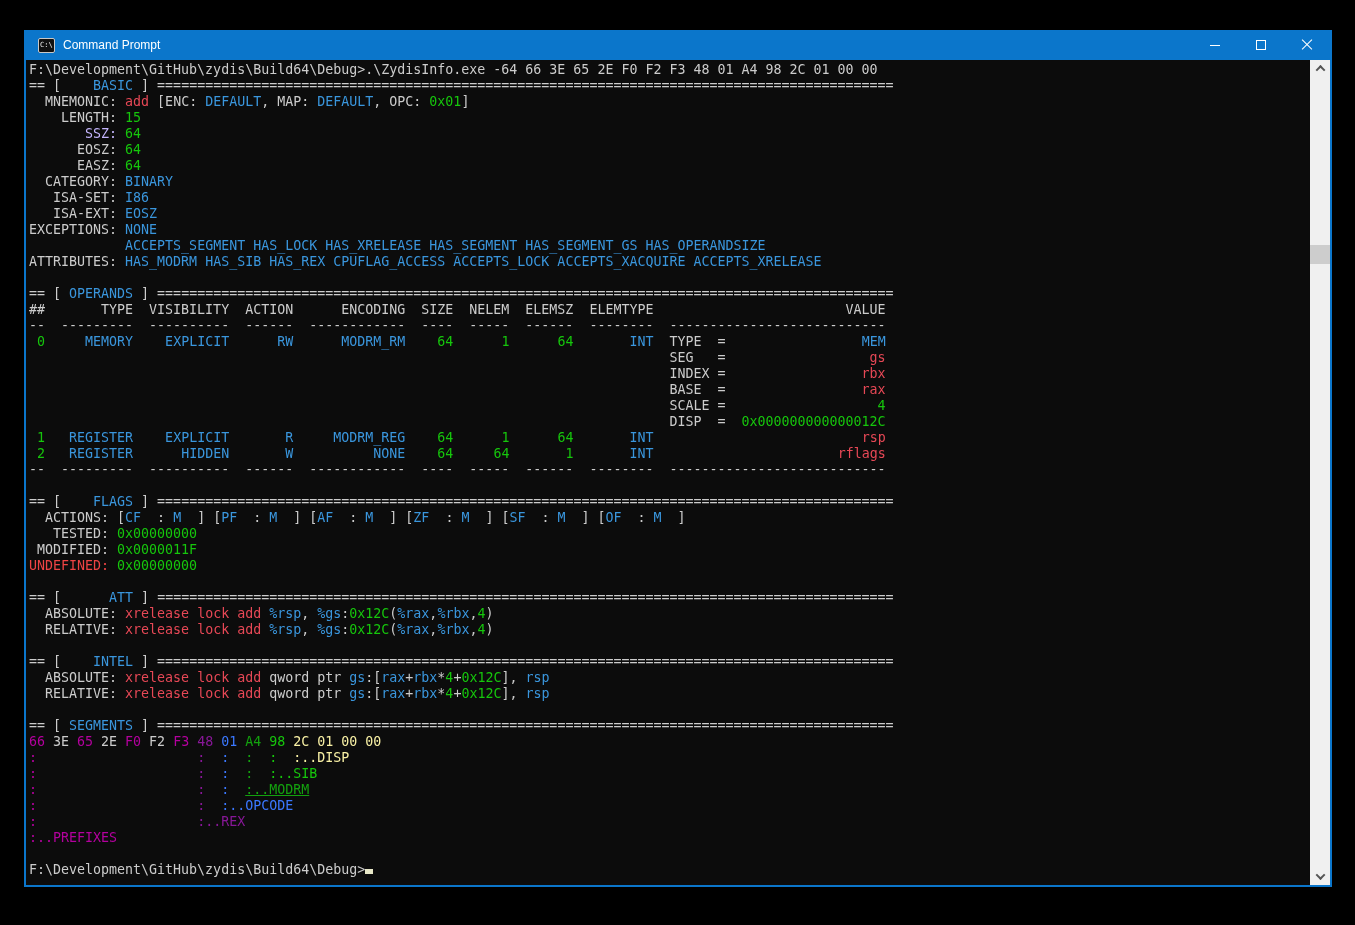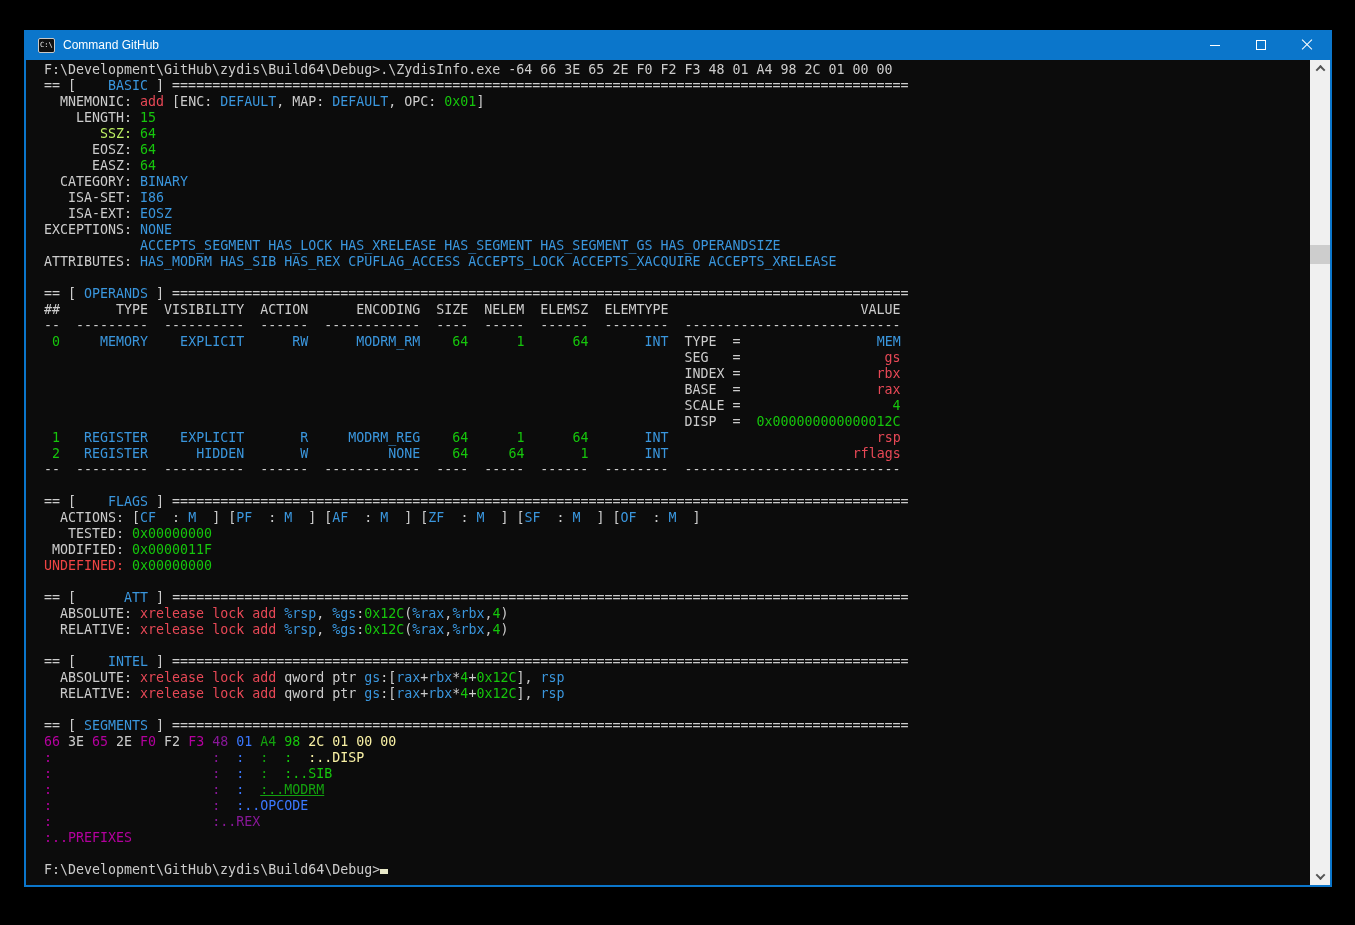--- a/index.html
+++ b/index.html
@@ -28,61 +28,61 @@
   .icon-max { width:10px; height:10px; border:1px solid #fff; }
   .icon-close { position:relative; width:12px; height:12px; }
   .icon-close::before, .icon-close::after {
     content:''; position:absolute; left:-1px; top:5px; width:14px; height:1px; background:#fff;
   }
   .icon-close::before { transform:rotate(45deg); }
   .icon-close::after  { transform:rotate(-45deg); }
 
   .content { flex:1; display:flex; min-height:0; }
   .console {
-    flex:1; padding:2px 0 0 18px; overflow:hidden;
+    flex:1; padding:2px 0 0 3px; overflow:hidden;
     font-family:"DejaVu Sans Mono", monospace; font-size:13.3px; line-height:16px;
     color:#CCCCCC;
   }
   .cline { white-space:pre; height:16px; }
   .cursor { display:inline-block; width:8px; height:12px; border-bottom:5px solid #E8E8C8; }
 
   .scrollbar { flex:0 0 20px; background:#F0F0F0; position:relative; }
   .sb-btn { position:absolute; left:0; width:20px; height:17px; display:flex; align-items:center; justify-content:center; }
   .sb-up { top:0; } .sb-down { bottom:0; }
   .chev { width:7px; height:7px; border-left:2px solid #555; border-top:2px solid #555; }
   .chev-up { transform:rotate(45deg) translate(1px,1px); }
   .chev-down { transform:rotate(225deg) translate(1px,1px); }
   .sb-thumb { position:absolute; left:0; top:185px; width:20px; height:19px; background:#CDCDCD; }
 </style>
 </head>
 <body>
 
 <div class="window">
   <div class="titlebar">
     <div class="cmd-icon">C:\</div>
-    <div class="title-text">Command GitHub</div>
+    <div class="title-text">Command Prompt</div>
     <div class="tb-spacer"></div>
     <div class="tb-btn">
       <div class="icon-min"></div>
     </div>
     <div class="tb-btn">
       <div class="icon-max"></div>
     </div>
     <div class="tb-btn">
       <div class="icon-close"></div>
     </div>
   </div>
 
   <div class="content">
     <div class="console">
         <div class="cline"><span style="color: rgb(204, 204, 204);">F:\Development\GitHub\zydis\Build64\Debug&gt;.\ZydisInfo.exe -64 66 3E 65 2E F0 F2 F3 48 01 A4 98 2C 01 00 00</span></div>
         <div class="cline"><span style="color: rgb(204, 204, 204);">== [    </span><span style="color: rgb(58, 150, 221);">BASIC</span><span style="color: rgb(204, 204, 204);"> ] </span><span style="color: rgb(204, 204, 204);">============================================================================================</span></div>
         <div class="cline"><span style="color: rgb(204, 204, 204);">  MNEMONIC: </span><span style="color: rgb(231, 72, 86);">add</span><span style="color: rgb(204, 204, 204);"> [ENC: </span><span style="color: rgb(58, 150, 221);">DEFAULT</span><span style="color: rgb(204, 204, 204);">, MAP: </span><span style="color: rgb(58, 150, 221);">DEFAULT</span><span style="color: rgb(204, 204, 204);">, OPC: </span><span style="color: rgb(22, 198, 12);">0x01</span><span style="color: rgb(204, 204, 204);">]</span></div>
         <div class="cline"><span style="color: rgb(204, 204, 204);">    LENGTH: </span><span style="color: rgb(22, 198, 12);">15</span></div>
-        <div class="cline"><span style="color: #bef264;">       SSZ: </span><span style="color: rgb(22, 198, 12);">64</span></div>
+        <div class="cline"><span style="color: #c4b5fd;">       SSZ: </span><span style="color: rgb(22, 198, 12);">64</span></div>
         <div class="cline"><span style="color: rgb(204, 204, 204);">      EOSZ: </span><span style="color: rgb(22, 198, 12);">64</span></div>
         <div class="cline"><span style="color: rgb(204, 204, 204);">      EASZ: </span><span style="color: rgb(22, 198, 12);">64</span></div>
         <div class="cline"><span style="color: rgb(204, 204, 204);">  CATEGORY: </span><span style="color: rgb(58, 150, 221);">BINARY</span></div>
         <div class="cline"><span style="color: rgb(204, 204, 204);">   ISA-SET: </span><span style="color: rgb(58, 150, 221);">I86</span></div>
         <div class="cline"><span style="color: rgb(204, 204, 204);">   ISA-EXT: </span><span style="color: rgb(58, 150, 221);">EOSZ</span></div>
         <div class="cline"><span style="color: rgb(204, 204, 204);">EXCEPTIONS: </span><span style="color: rgb(58, 150, 221);">NONE</span></div>
         <div class="cline"><span style="color: rgb(204, 204, 204);">            </span><span style="color: rgb(58, 150, 221);">ACCEPTS_SEGMENT HAS_LOCK HAS_XRELEASE HAS_SEGMENT HAS_SEGMENT_GS HAS_OPERANDSIZE</span></div>
         <div class="cline"><span style="color: rgb(204, 204, 204);">ATTRIBUTES: </span><span style="color: rgb(58, 150, 221);">HAS_MODRM HAS_SIB HAS_REX CPUFLAG_ACCESS ACCEPTS_LOCK ACCEPTS_XACQUIRE ACCEPTS_XRELEASE</span></div>
         <div class="cline"></div>
         <div class="cline"><span style="color: rgb(204, 204, 204);">== [ </span><span style="color: rgb(58, 150, 221); text-align: center;">OPERANDS</span><span style="color: rgb(204, 204, 204);"> ] </span><span style="color: rgb(204, 204, 204);">============================================================================================</span></div>

